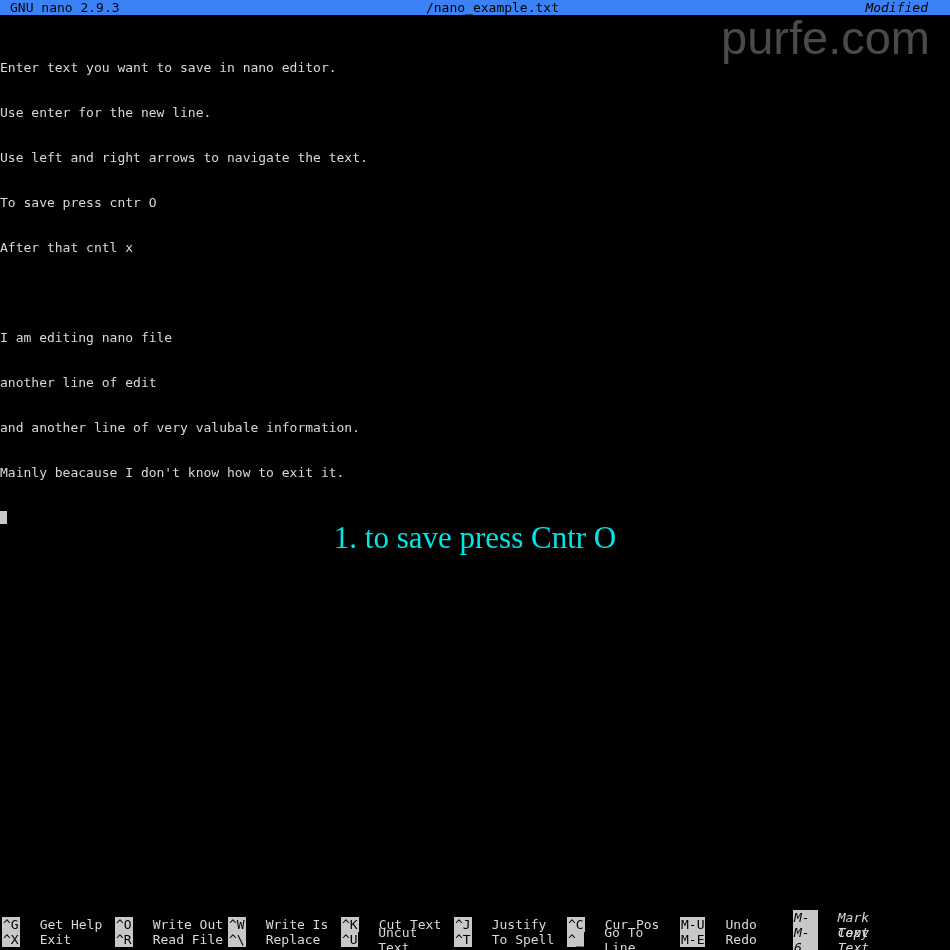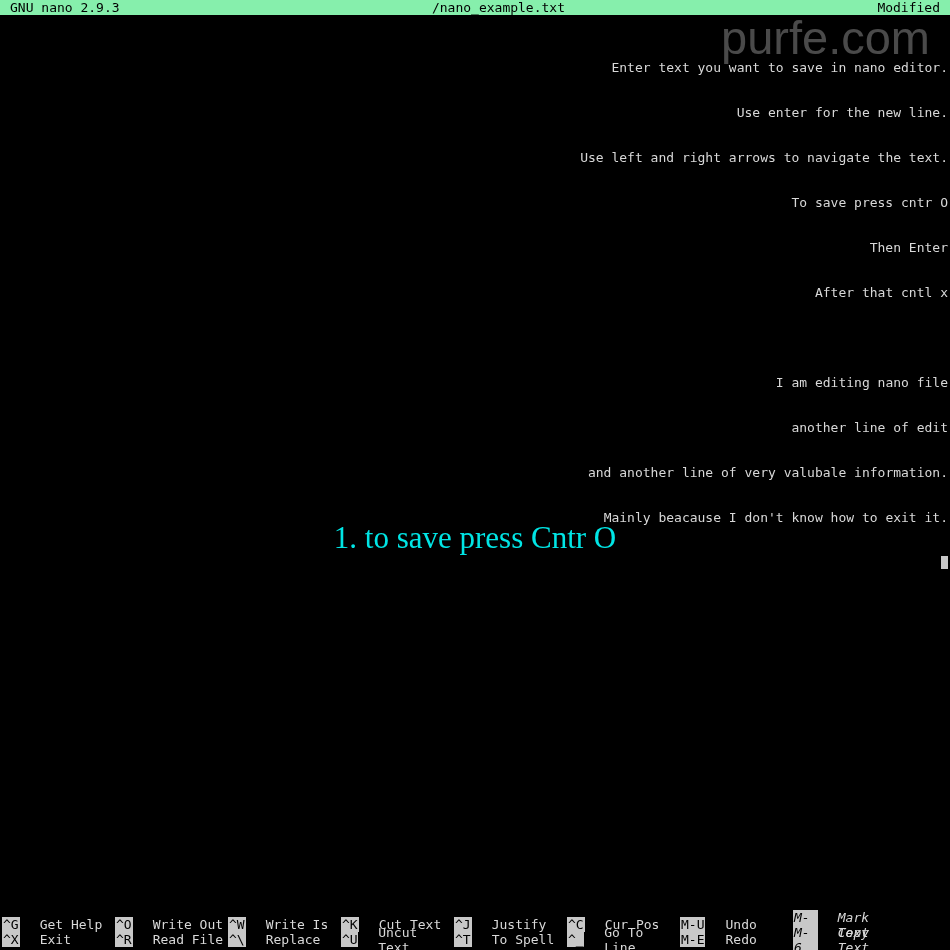--- a/index.html
+++ b/index.html
@@ -8,47 +8,47 @@
     width: 950px;
     height: 950px;
     background: #000000;
     font-family: "DejaVu Sans Mono", "Menlo", "Consolas", monospace;
     font-size: 13px;
     line-height: 15px;
     overflow: hidden;
     position: relative;
   }
   .titlebar {
-    background: #86efac;
+    background: #3b82f6;
     color: #000000;
     height: 15px;
     display: flex;
     align-items: center;
     padding: 0 0px;
     font-weight: normal;
   }
   .titlebar .left {
     padding-left: 10px;
   }
   .titlebar .center {
     flex: 1;
     text-align: center;
   }
   .titlebar .right {
-    padding-right: 10px;
+    padding-right: 22px;
+    font-style: italic;
   }
   .editor {
     position: absolute;
     top: 30px;
-    left: 8px;
+    left: 0;
     right: 2px;
     color: #d8d8d8;
     white-space: pre;
     letter-spacing: 0px;
-    text-align: right;
   }
   .editor .line {
     height: 15px;
   }
   .cursor {
     display: inline-block;
     width: 7px;
     height: 13px;
     background: #c8c8c8;
     vertical-align: top;
@@ -117,21 +117,20 @@
   <span class="left">GNU nano 2.9.3</span>
   <span class="center">/nano_example.txt</span>
   <span class="right">Modified</span>
 </div>
 
 <div class="editor">
   <div class="line">Enter text you want to save in nano editor.</div>
   <div class="line">Use enter for the new line.</div>
   <div class="line">Use left and right arrows to navigate the text.</div>
   <div class="line">To save press cntr O</div>
-  <div class="line">Then Enter</div>
   <div class="line">After that cntl x</div>
   <div class="line"></div>
   <div class="line">I am editing nano file</div>
   <div class="line">another line of edit</div>
   <div class="line">and another line of very valubale information.</div>
   <div class="line">Mainly beacause I don't know how to exit it.</div>
   <div class="line"><span class="cursor"></span></div>
 </div>
 
 <div class="watermark">purfe.com</div>

